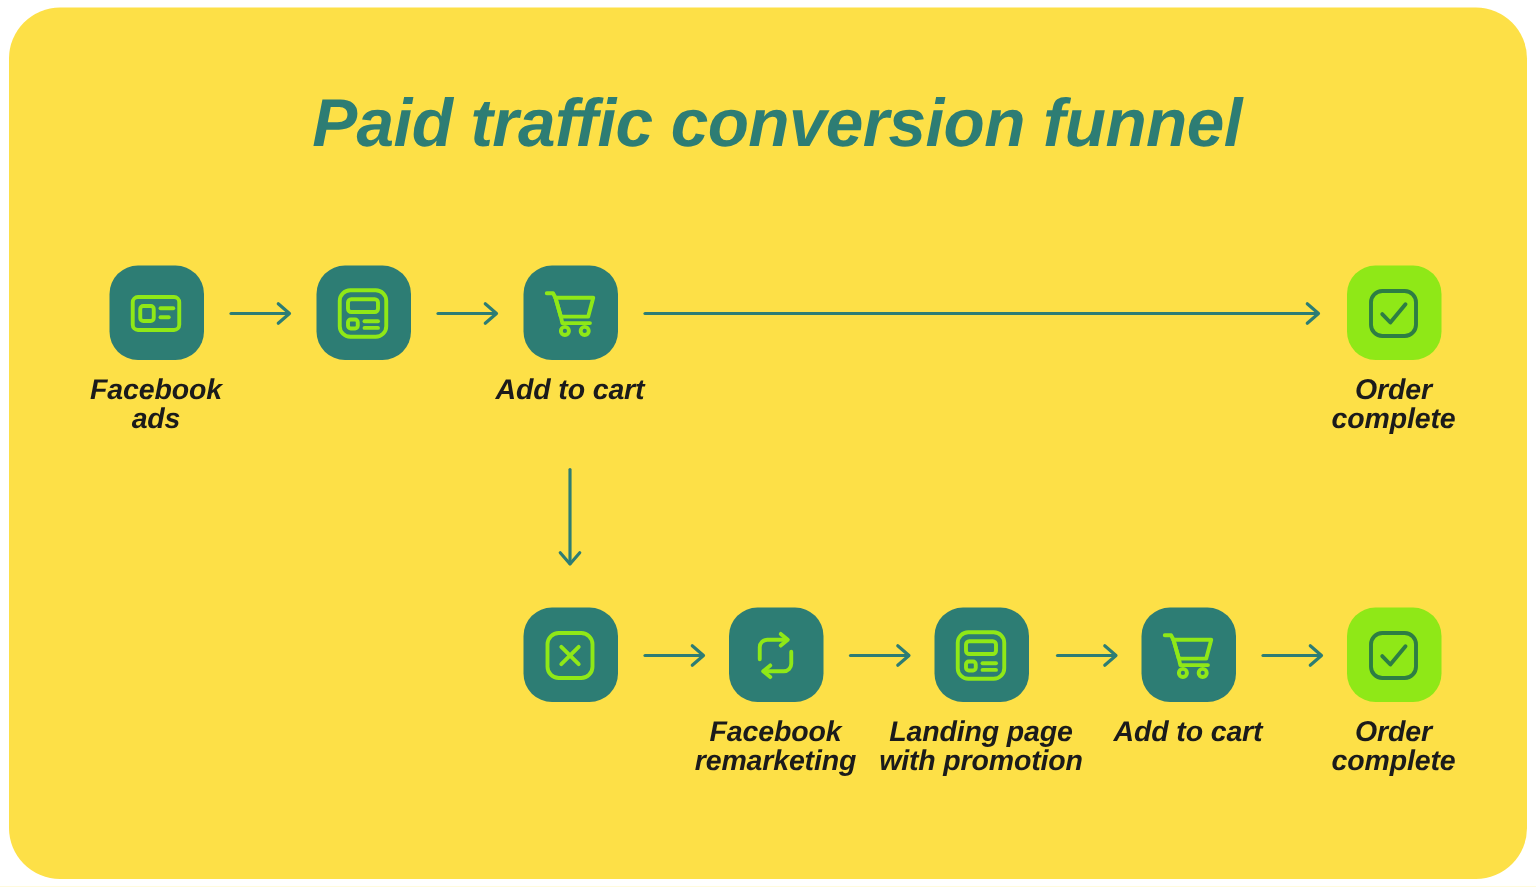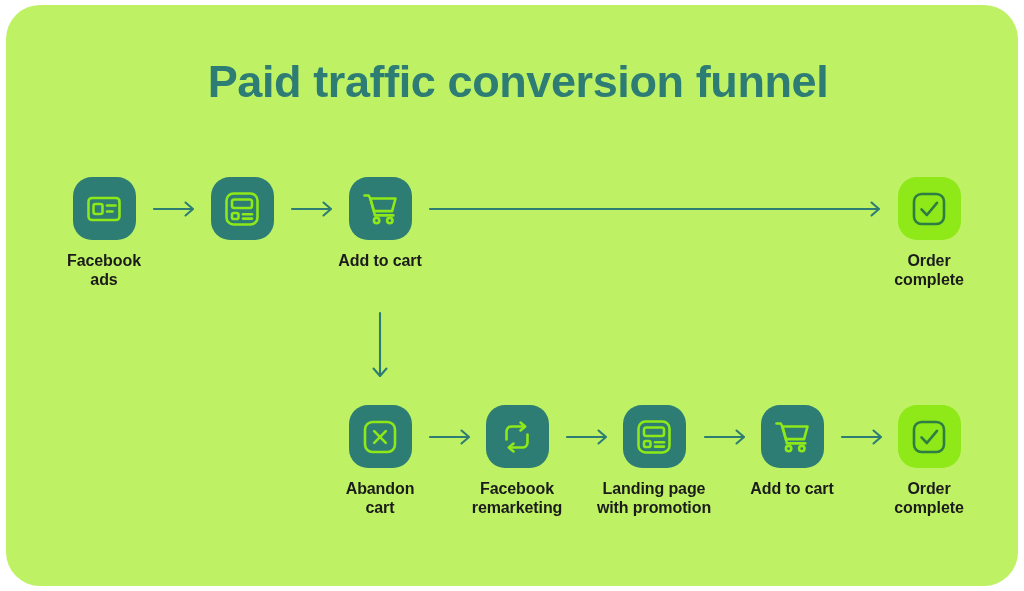--- a/index.html
+++ b/index.html
@@ -21,23 +21,24 @@
     background: #ffffff;
   }
 
   
   #card {
     position: absolute;
     left: 6px;
     top: 5px;
     width: 1012px;
     height: 581px;
-    background: #bef264;
+    background: #fde047;
     border-radius: 34px;
     overflow: hidden;
+    font-style: italic;
   }
 
   
   #title {
     position: absolute;
     left: 0;
     top: 48px;
     width: 1024px;
     text-align: center;
     font-size: 45px;
@@ -63,21 +64,21 @@
     display: flex;
     align-items: center;
     justify-content: center;
     box-sizing: border-box;
   }
   .tile.teal { background: #2d7d74; }
   .tile.lime { background: #8fe817; }
 
   .node-label {
     margin-top: 11px;
-    font-size: 16px;
+    font-size: 19px;
     line-height: 19px;
     font-weight: bold;
     color: #1b1b1b;
     letter-spacing: -0.1px;
     white-space: pre-line;
   }
 
   
   .arrow-h {
     position: absolute;
@@ -144,22 +145,20 @@
 complete</div>
         </div>
         <div class="node" style="left: 374px; top: 400px;">
           <div class="tile teal">
             <svg class="glyph" width="38" height="38" viewBox="0 0 38 38" fill="none" stroke="#8fe817" stroke-width="2.6" stroke-linecap="round" stroke-linejoin="round">
               <rect x="4" y="4" width="30" height="30" rx="7.5"></rect>
               <path d="M13.2 13.2l11.6 11.6"></path>
               <path d="M24.8 13.2L13.2 24.8"></path>
             </svg>
           </div>
-          <div class="node-label">Abandon
-cart</div>
         </div>
         <div class="node" style="left: 511px; top: 400px;">
           <div class="tile teal">
             <svg class="glyph" width="38" height="38" viewBox="0 0 38 38" fill="none" stroke="#8fe817" stroke-width="2.6" stroke-linecap="round" stroke-linejoin="round">
               <path d="M8.5 21.5v-8a5 5 0 015-5h13"></path>
               <path d="M22.5 4.6L27.2 8.5 22.5 12.4"></path>
               <path d="M29.5 16.5v8a5 5 0 01-5 5h-13"></path>
               <path d="M15.5 25.6L10.8 29.5 15.5 33.4"></path>
             </svg>
           </div>

